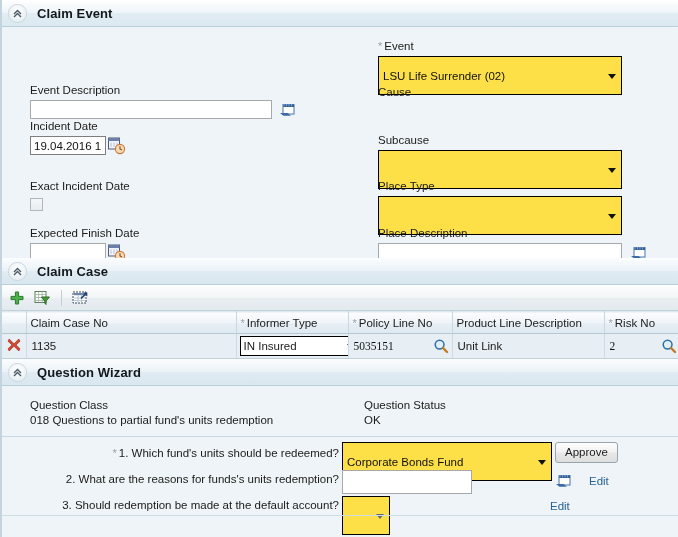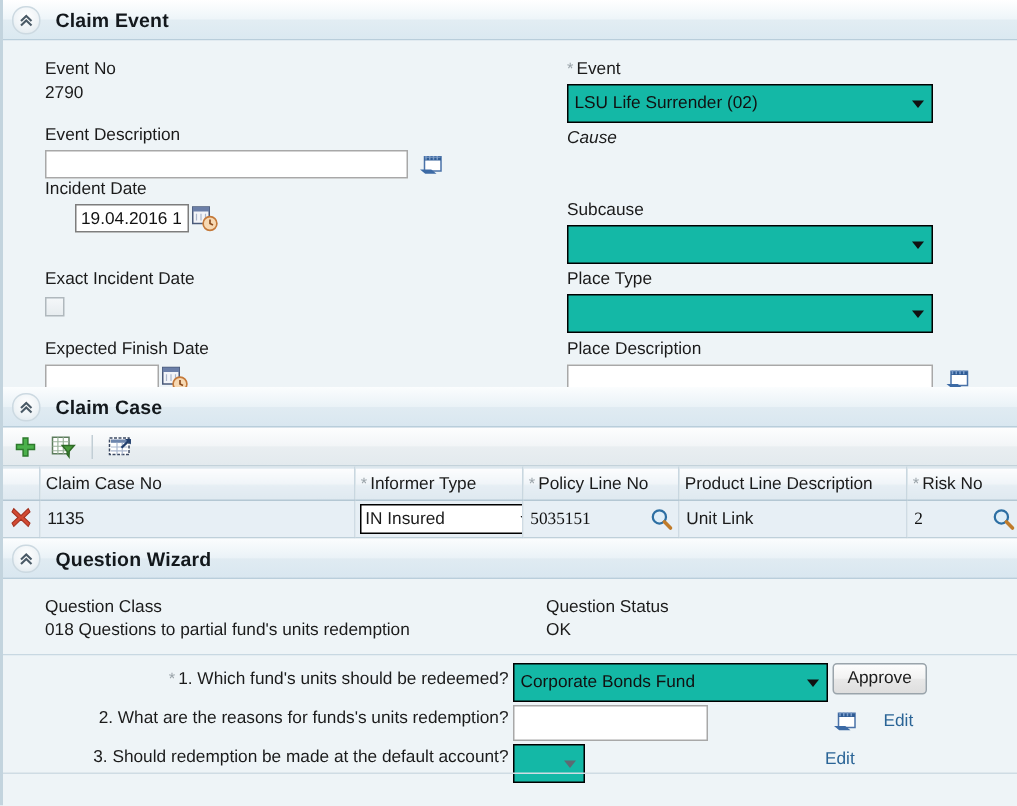--- a/index.html
+++ b/index.html
@@ -90,29 +90,29 @@
     height: 19px;
     margin-top: 3px;
     border: 1px solid #a8a8a8;
     background: #ffffff;
     font-family: "Liberation Sans", sans-serif;
     font-size: 11.5px;
     color: #111;
     padding: 0 3px;
     outline: none;
   }
-  .txt.bordered-dark { border: 1px solid #7d7d7d; margin-left: 20px; }
+  .txt.bordered-dark { border: 1px solid #7d7d7d; }
 
   .sel {
     box-sizing: border-box;
     position: relative;
-    height: 26px;
+    height: 39px;
     margin-top: 3px;
     border: 1px solid #000000;
-    background: #14b8a6;
+    background: #fde047;
     display: flex;
     align-items: center;
     padding: 0 20px 0 4px;
     font-size: 11.5px;
     color: #111;
     cursor: pointer;
     white-space: nowrap;
     overflow: hidden;
   }
   .sel .arrow {
@@ -293,24 +293,20 @@
       <svg width="11" height="11" viewBox="0 0 11 11">
         <path d="M2 6 L5.5 2.6 L9 6" fill="none" stroke="#4a5a66" stroke-width="1.4"></path>
         <path d="M2 9 L5.5 5.6 L9 9" fill="none" stroke="#4a5a66" stroke-width="1.4"></path>
       </svg>
     </div>
     <div class="section-title">Claim Event</div>
   </div>
 
   <div class="panel" id="claim-event-body">
 
-    <div class="field" style="left:28px; top:12px;">
-      <div class="flabel">Event No</div>
-      <div class="fvalue">2790</div>
-    </div>
 
     <div class="field" style="left:28px; top:56px;">
       <div class="flabel">Event Description</div>
       <div style="display:flex; align-items:center; gap:7px;">
         <input class="txt" type="text" style="width: 242px;" value="">
         <span class="icon-btn" style="margin-top:3px;">
           <svg width="17" height="15" viewBox="0 0 17 15">
             <rect x="4" y="2.5" width="11" height="9.5" fill="#ffffff" stroke="#4a72a8" stroke-width="1"></rect>
             <path d="M4 3 L15 3 L15 5 L4 5 Z" fill="#2f5c95"></path>
             <path d="M1 11 L8.5 11 L12 13.8 L4.5 13.8 Z" fill="#3c6aa5"></path>
@@ -360,21 +356,21 @@
     <div class="field" style="left:376px; top:12px;">
       <div class="flabel">
         <span class="req">*</span><span>Event</span>
       </div>
       <div class="sel" style="width:244px;">
         <span>LSU Life Surrender (02)</span>
         <span class="arrow"></span>
       </div>
     </div>
 
-    <div class="field" style="left:376px; top:58px;font-style:italic;">
+    <div class="field" style="left:376px; top:58px;">
       <div class="flabel">Cause</div>
     </div>
 
     <div class="field" style="left:376px; top:106px;">
       <div class="flabel">Subcause</div>
       <div class="sel" style="width:244px;">
         <span></span>
         <span class="arrow"></span>
       </div>
     </div>

